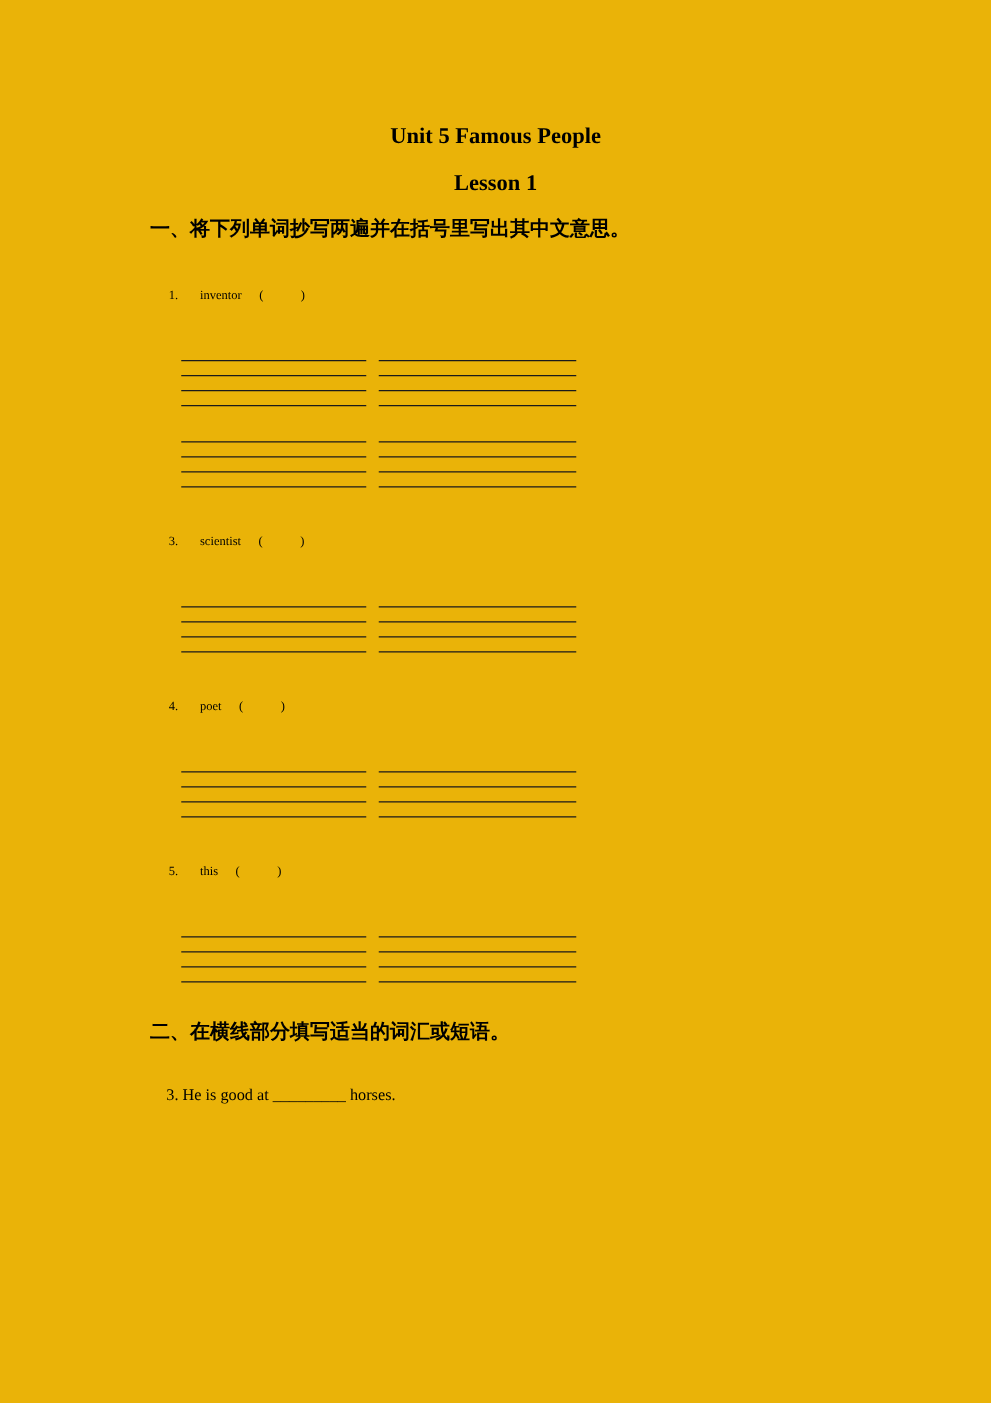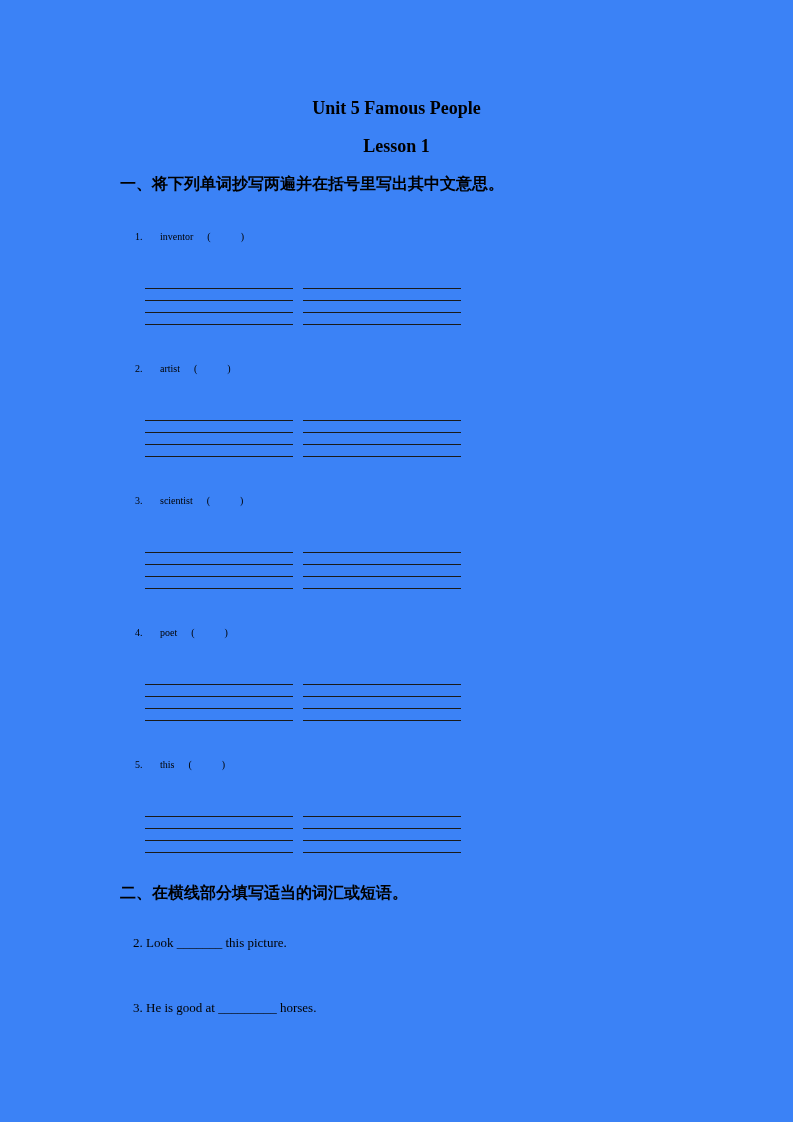--- a/index.html
+++ b/index.html
@@ -8,21 +8,21 @@
     width: 793px;
     height: 1122px;
     font-family: "Liberation Serif", "DejaVu Serif", serif;
     color: #000000;
     overflow: hidden;
   }
   .page {
     width: 793px;
     height: 1122px;
     padding: 97px 120px 40px 120px;
-    background: #3b82f6;
+    background: #eab308;
   }
   .doc-title {
     text-align: center;
     font-weight: bold;
     font-size: 18px;
     line-height: 22px;
     margin-bottom: 16px;
     white-space: pre-wrap;
   }
   .doc-title.cn {
@@ -88,23 +88,20 @@
           <div class="write-line"></div>
           <div class="write-line"></div>
           <div class="write-line"></div>
           <div class="write-line"></div>
           <div class="write-line"></div>
           <div class="write-line"></div>
         </div>
   </div>
 
   <div class="word-item">
-    <div class="word-line">
-      <span class="num">2. </span><span class="word">artist</span><span class="bracket">(            )</span>
-    </div>
     <div class="lines-grid">
           <div class="write-line"></div>
           <div class="write-line"></div>
           <div class="write-line"></div>
           <div class="write-line"></div>
           <div class="write-line"></div>
           <div class="write-line"></div>
           <div class="write-line"></div>
           <div class="write-line"></div>
         </div>
@@ -156,23 +153,20 @@
           <div class="write-line"></div>
           <div class="write-line"></div>
         </div>
   </div>
 </div>
 
   <div class="spacer-before-s2"></div>
   <div class="section-heading later">二、在横线部分填写适当的词汇或短语。</div>
   <div id="section2-items" class="sentence-list">
 
-  <div class="sentence-item">
-    <span>2. Look _______ this picture.</span>
-  </div>
 
   <div class="sentence-item">
     <span>3. He is good at _________ horses.</span>
   </div>
 
 </div>
 
 </div>
 
 </body></html>

